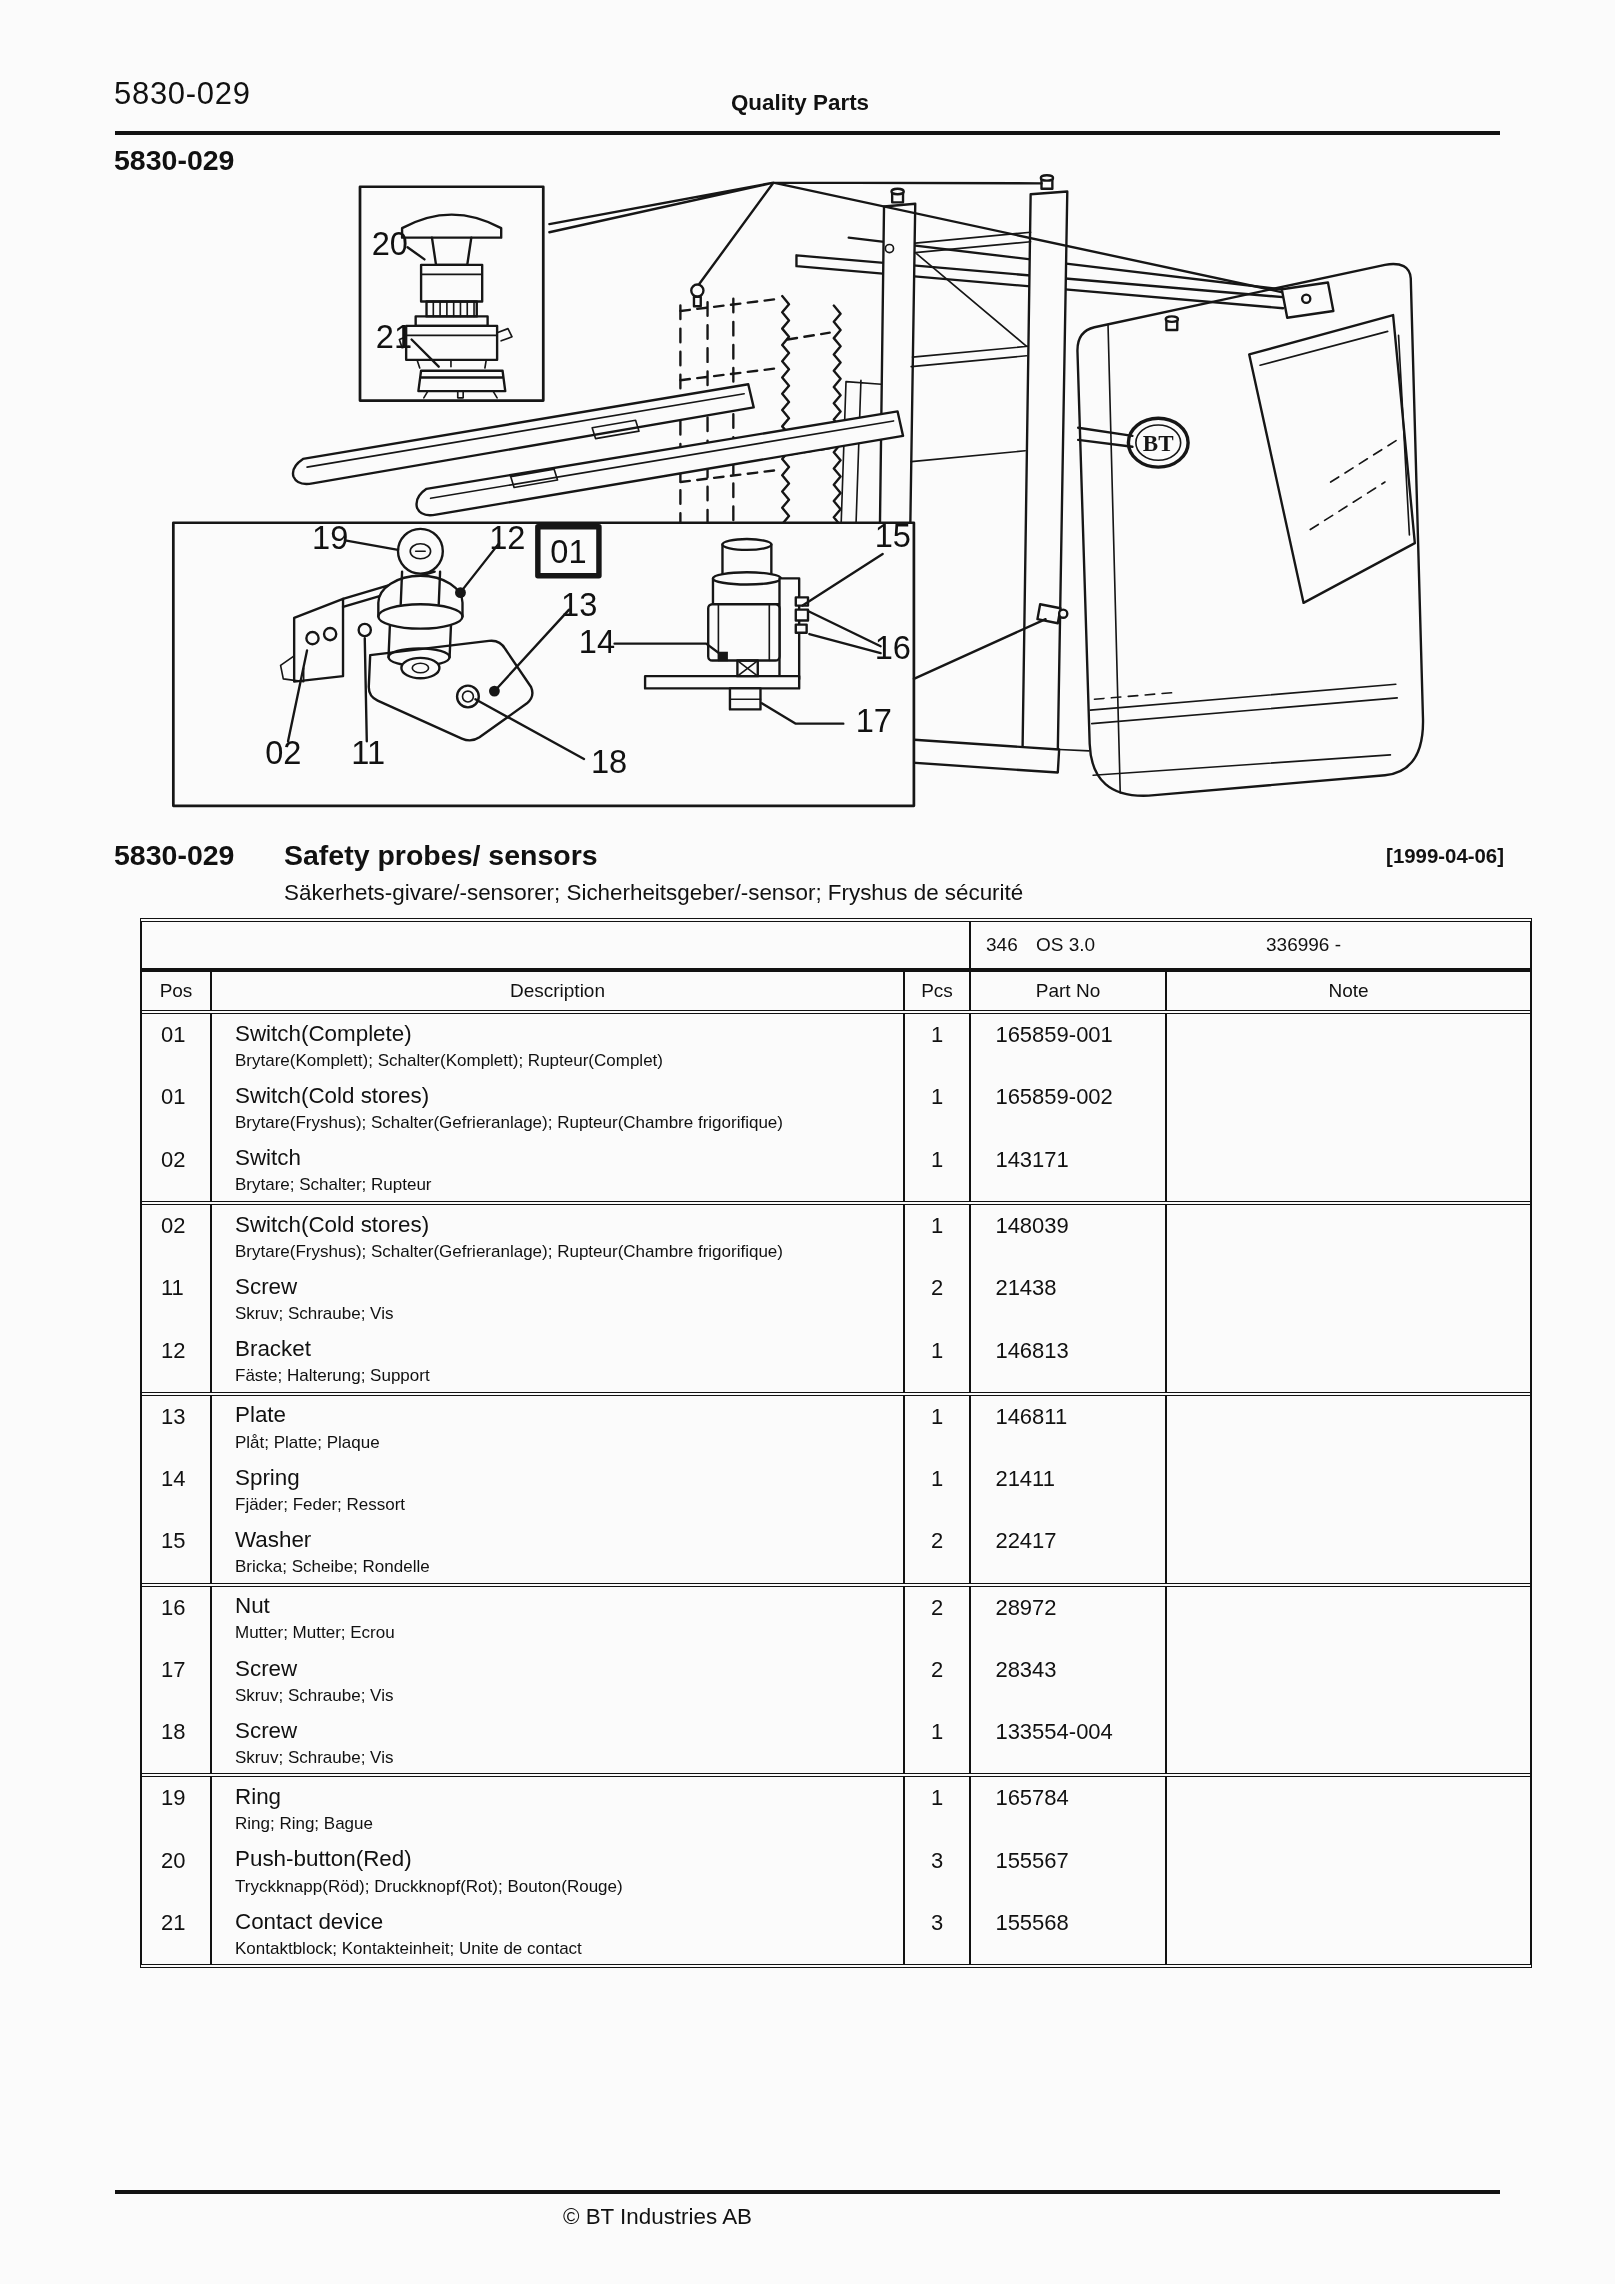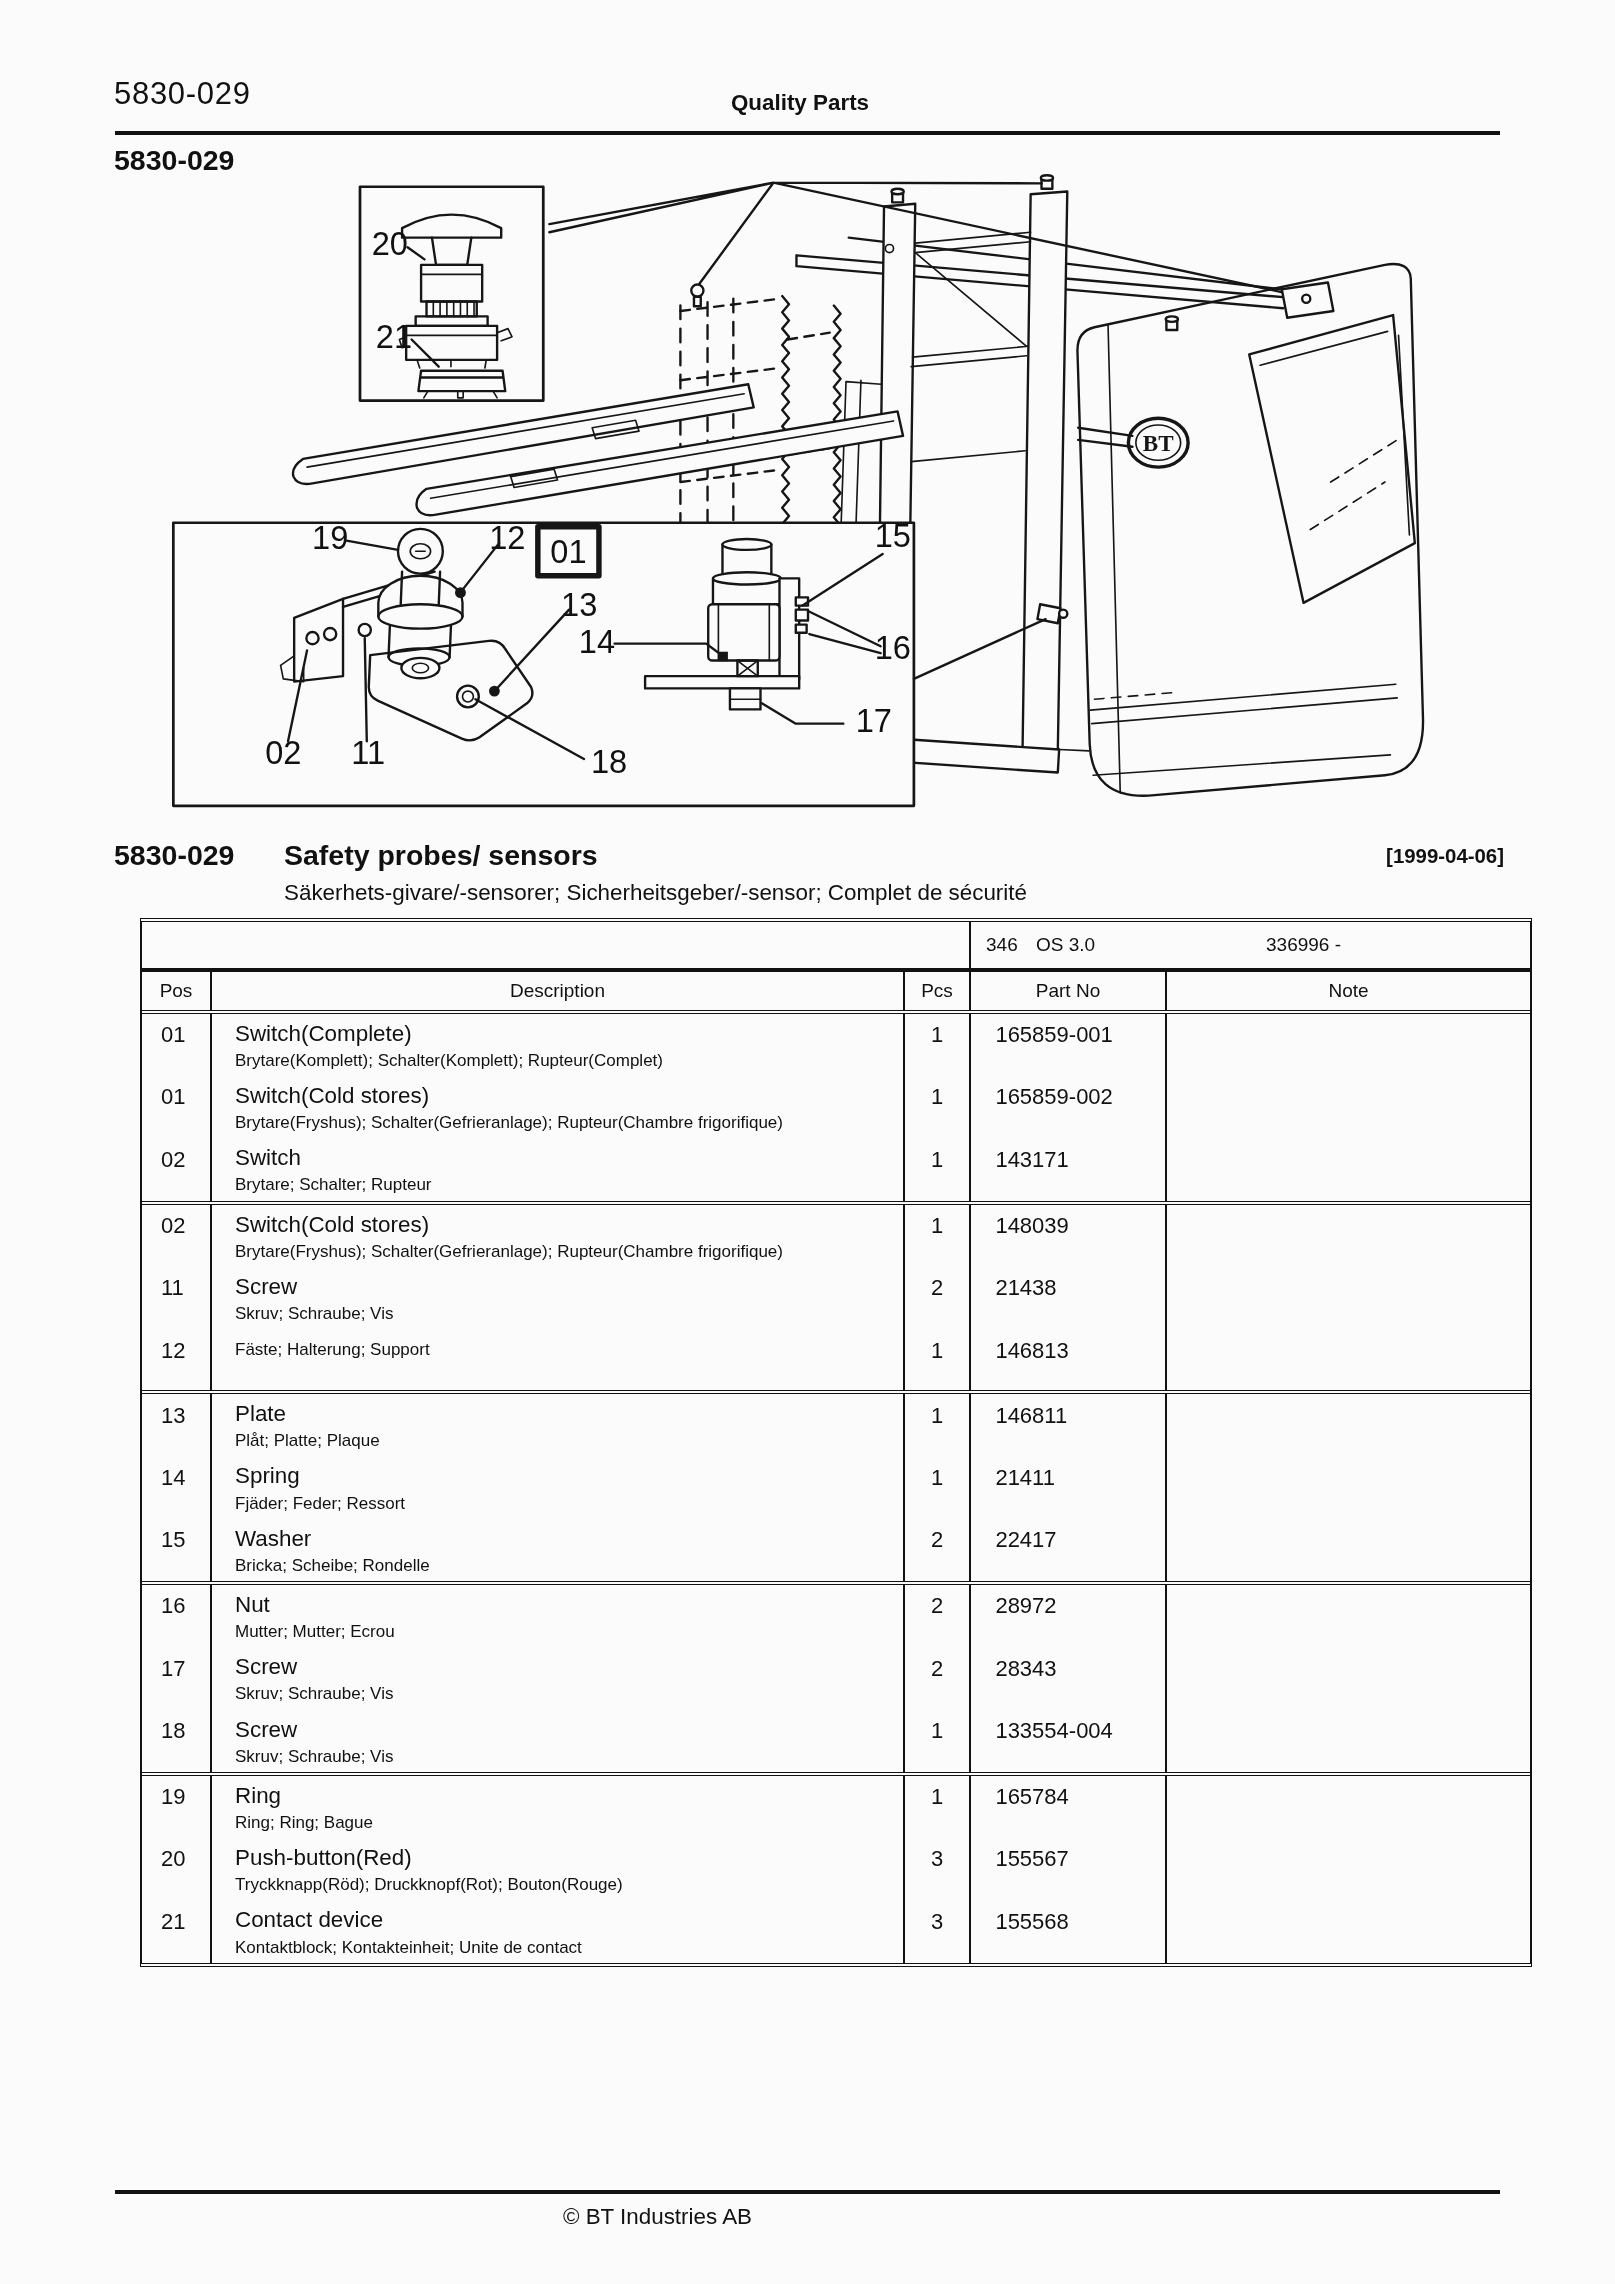--- a/index.html
+++ b/index.html
@@ -225,21 +225,21 @@
       <text class="co" x="1287" y="838">17</text>
       <path class="ln" d="M1122,796 L1172,826 L1242,826"></path>
     </g>
 
     <path class="ln" d="M1540,672 L1346,760"></path>
   </svg>
 
   <div class="abs tt-code">5830-029</div>
   <div class="abs tt-name">Safety probes/ sensors</div>
   <div class="abs tt-date">[1999-04-06]</div>
-  <div class="abs tt-sub">Säkerhets-givare/-sensorer; Sicherheitsgeber/-sensor; Complet de sécurité</div>
+  <div class="abs tt-sub">Säkerhets-givare/-sensorer; Sicherheitsgeber/-sensor; Fryshus de sécurité</div>
 
   <div class="abs ptable">
     <div class="band">
       <div></div>
       <div class="band-right">
         <span class="m">346</span>
         <span class="o">OS 3.0</span>
         <span class="s">336996 -</span>
       </div>
     </div>
@@ -297,20 +297,21 @@
           <div class="nm">Screw</div>
           <div class="sb">Skruv; Schraube; Vis</div>
         </div>
       <div class="c pcs">2</div>
       <div class="c part">21438</div>
       <div class="c note"></div>
     </div>
     <div class="trow">
       <div class="c pos">12</div>
       <div class="c desc">
+          <div class="nm">Bracket</div>
           <div class="sb">Fäste; Halterung; Support</div>
         </div>
       <div class="c pcs">1</div>
       <div class="c part">146813</div>
       <div class="c note"></div>
     </div>
     <div class="trow g">
       <div class="c pos">13</div>
       <div class="c desc">
           <div class="nm">Plate</div>

